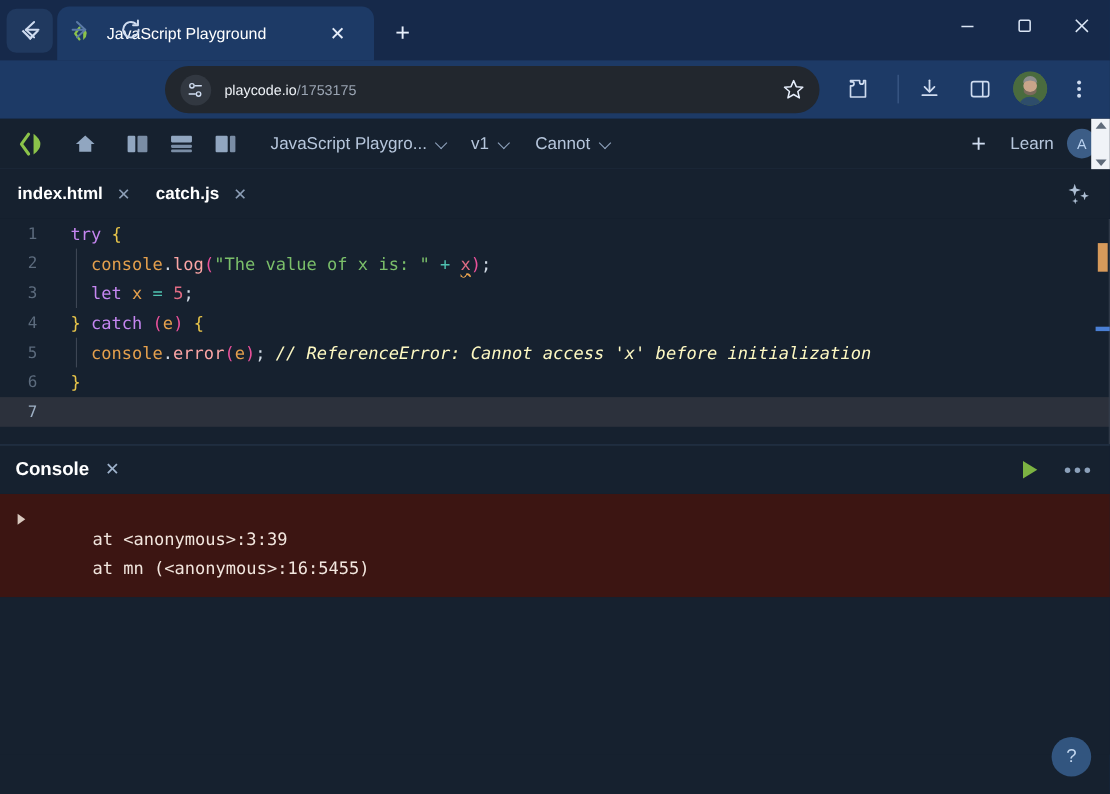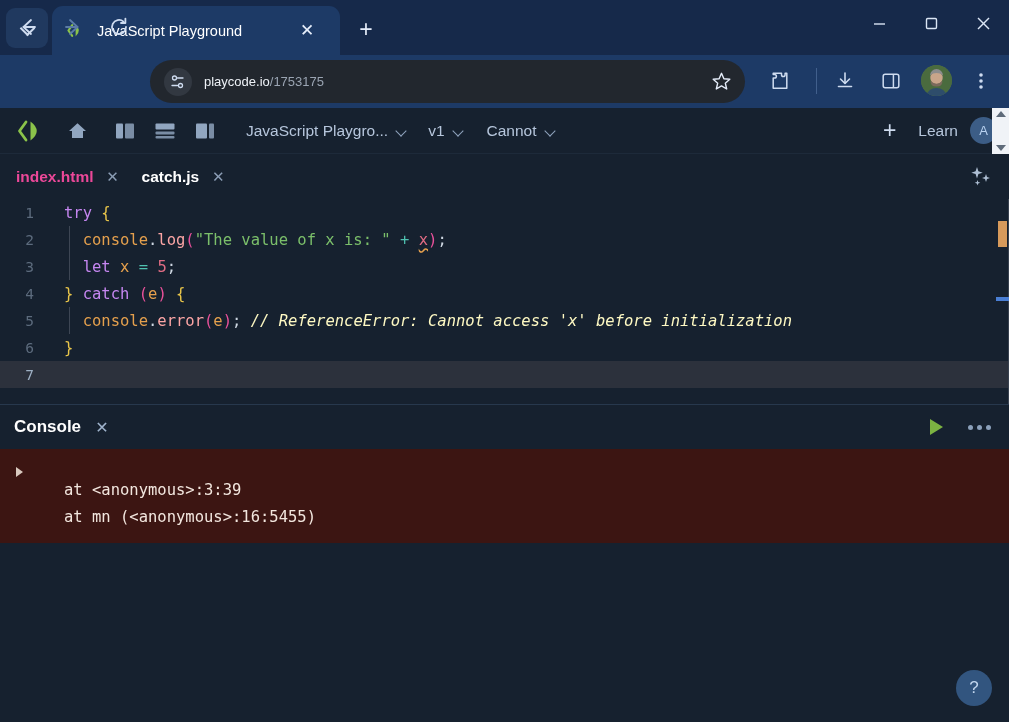--- a/index.html
+++ b/index.html
@@ -149,21 +149,21 @@
 
   
   .filetabs {
     position: relative; width: 1009px; height: 45px; background: #16212f;
     display: flex; align-items: center;
   }
   .ftab {
     display: flex; align-items: center; height: 45px; cursor: pointer; padding: 0 2px;
   }
   .ftab-label { font-size: 15.5px; font-weight: bold; white-space: nowrap; }
-  .ftab.inactive .ftab-label { color: #ec4899; }
+  .ftab.inactive .ftab-label { color: #ffffff; }
   .ftab.active .ftab-label { color: #ffffff; }
   .ftab-x {
     margin-left: 10px; margin-right: 4px; color: #8b9db5; font-size: 15px;
     width: 18px; text-align: center; cursor: pointer;
   }
   .sparkle {
     position: absolute; right: 14px; top: 8px; width: 30px; height: 30px;
     cursor: pointer;
   }
 
@@ -251,21 +251,21 @@
   .err-head {
     display: flex; align-items: flex-start; color: #f2e6de;
     font-size: 15.5px; line-height: 26px; padding-left: 16px;
   }
   .tri {
     width: 0; height: 0; margin-top: 9px; margin-right: 9px; flex: 0 0 auto;
     border-top: 5px solid transparent; border-bottom: 5px solid transparent;
     border-left: 7px solid #d9c9bf; cursor: pointer;
   }
   .err-stack {
-    color: #f2e6de; font-size: 15.5px; line-height: 27px; padding-left: 64px;
+    color: #f2e6de; font-size: 15.5px; line-height: 27px; padding-left: 84px;
   }
   .console-rest { width: 1009px; height: 143px; background: #16212f; }
   .help-btn {
     position: absolute; right: 17px; bottom: 16px; width: 36px; height: 36px;
     border-radius: 50%; background: #32557f; color: #c2d6ee; font-size: 17px;
     display: flex; align-items: center; justify-content: center; cursor: pointer;
   }
 </style>
 </head>
 <body>

